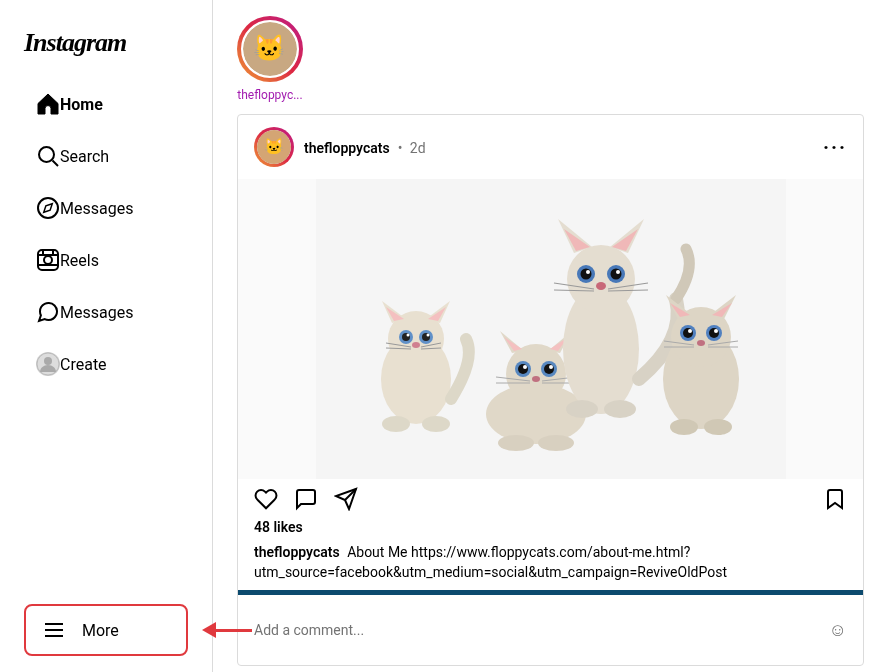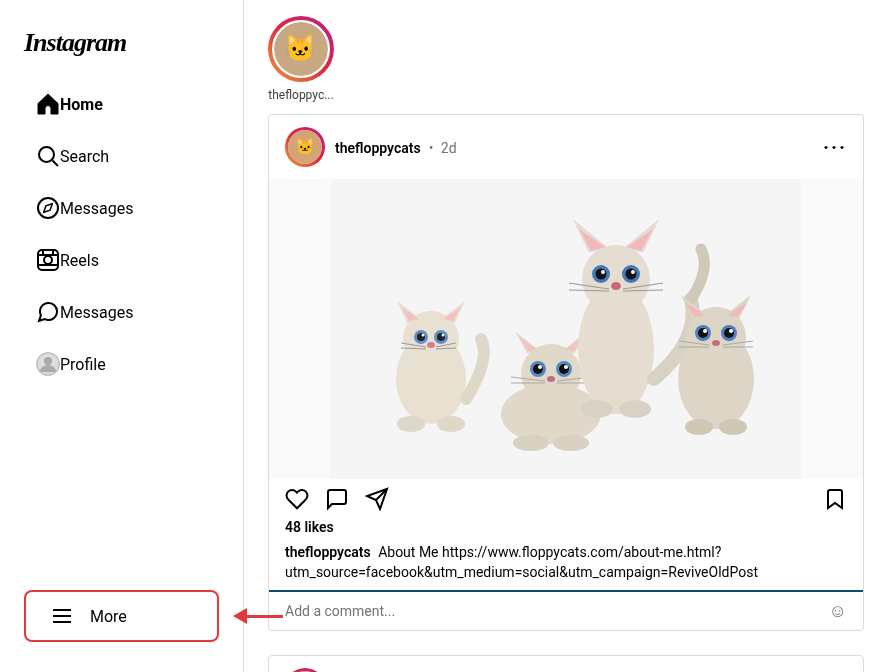--- a/index.html
+++ b/index.html
@@ -7,21 +7,21 @@
       font-family: -apple-system, BlinkMacSystemFont, 'Segoe UI', Roboto, Helvetica, Arial, sans-serif;
       background: #fff;
       width: 888px;
       height: 672px;
       overflow: hidden;
       display: flex;
     }
 
     
     .sidebar {
-      width: 244px;
+      width: 213px;
       height: 672px;
       border-right: 1px solid #dbdbdb;
       display: flex;
       flex-direction: column;
       padding: 12px 0;
       flex-shrink: 0;
     }
 
     .logo {
       padding: 16px 24px 20px 24px;
@@ -59,24 +59,24 @@
       font-size: 16px;
       color: #000;
     }
 
     .spacer { flex: 1; }
 
     .more-item {
       display: flex;
       align-items: center;
       gap: 16px;
-      padding: 12px 24px;
+      padding: 12px 16px;
       border-radius: 8px;
       cursor: pointer;
-      margin: 16px 12px;
+      margin: 2px 12px;
       border: 2px solid #e0393e;
       position: relative;
     }
 
     
     .main-content {
       flex: 1;
       height: 672px;
       overflow-y: auto;
       padding: 0 24px;
@@ -231,35 +231,35 @@
       font-size: 14px;
       line-height: 1.4;
     }
 
     .post-caption .author {
       font-weight: 600;
       margin-right: 4px;
     }
 
     .add-comment {
-      padding: 8px 16px;
+      padding: 24px 16px;
       font-size: 14px;
       color: #737373;
-      border-top: 2px solid #0c4a6e;
+      border-top: 5px solid #0c4a6e;
       display: flex;
       align-items: center;
       justify-content: space-between;
     }
 
     
     svg { display: block; }
 
     .story-username {
       font-size: 12px;
-      color: #404040;
+      color: #a21caf;
       max-width: 66px;
       overflow: hidden;
       text-overflow: ellipsis;
       white-space: nowrap;
       text-align: center;
     }
   </style>
 </head>
 <body>
 
@@ -323,21 +323,21 @@
   <div class="nav-item">
     <span class="nav-icon">
       <div style="width:24px;height:24px;border-radius:50%;background:#ccc;display:flex;align-items:center;justify-content:center;font-size:14px;overflow:hidden;">
         <svg width="24" height="24" viewBox="0 0 24 24" fill="none">
           <circle cx="12" cy="12" r="11" fill="#ddd" stroke="#bbb" stroke-width="1"></circle>
           <circle cx="12" cy="9" r="4" fill="#aaa"></circle>
           <path d="M4 20c0-4 3.6-7 8-7s8 3 8 7" fill="#aaa"></path>
         </svg>
       </div>
     </span>
-    <span class="nav-label">Profile</span>
+    <span class="nav-label">Create</span>
   </div>
 
   <div class="spacer"></div>
 
   <div style="position:relative; margin: 2px 12px;">
     <div class="more-item">
       <span class="nav-icon">
         <svg width="24" height="24" viewBox="0 0 24 24" fill="none" stroke="#000" stroke-width="2">
           <line x1="3" y1="6" x2="21" y2="6"></line>
           <line x1="3" y1="12" x2="21" y2="12"></line>

